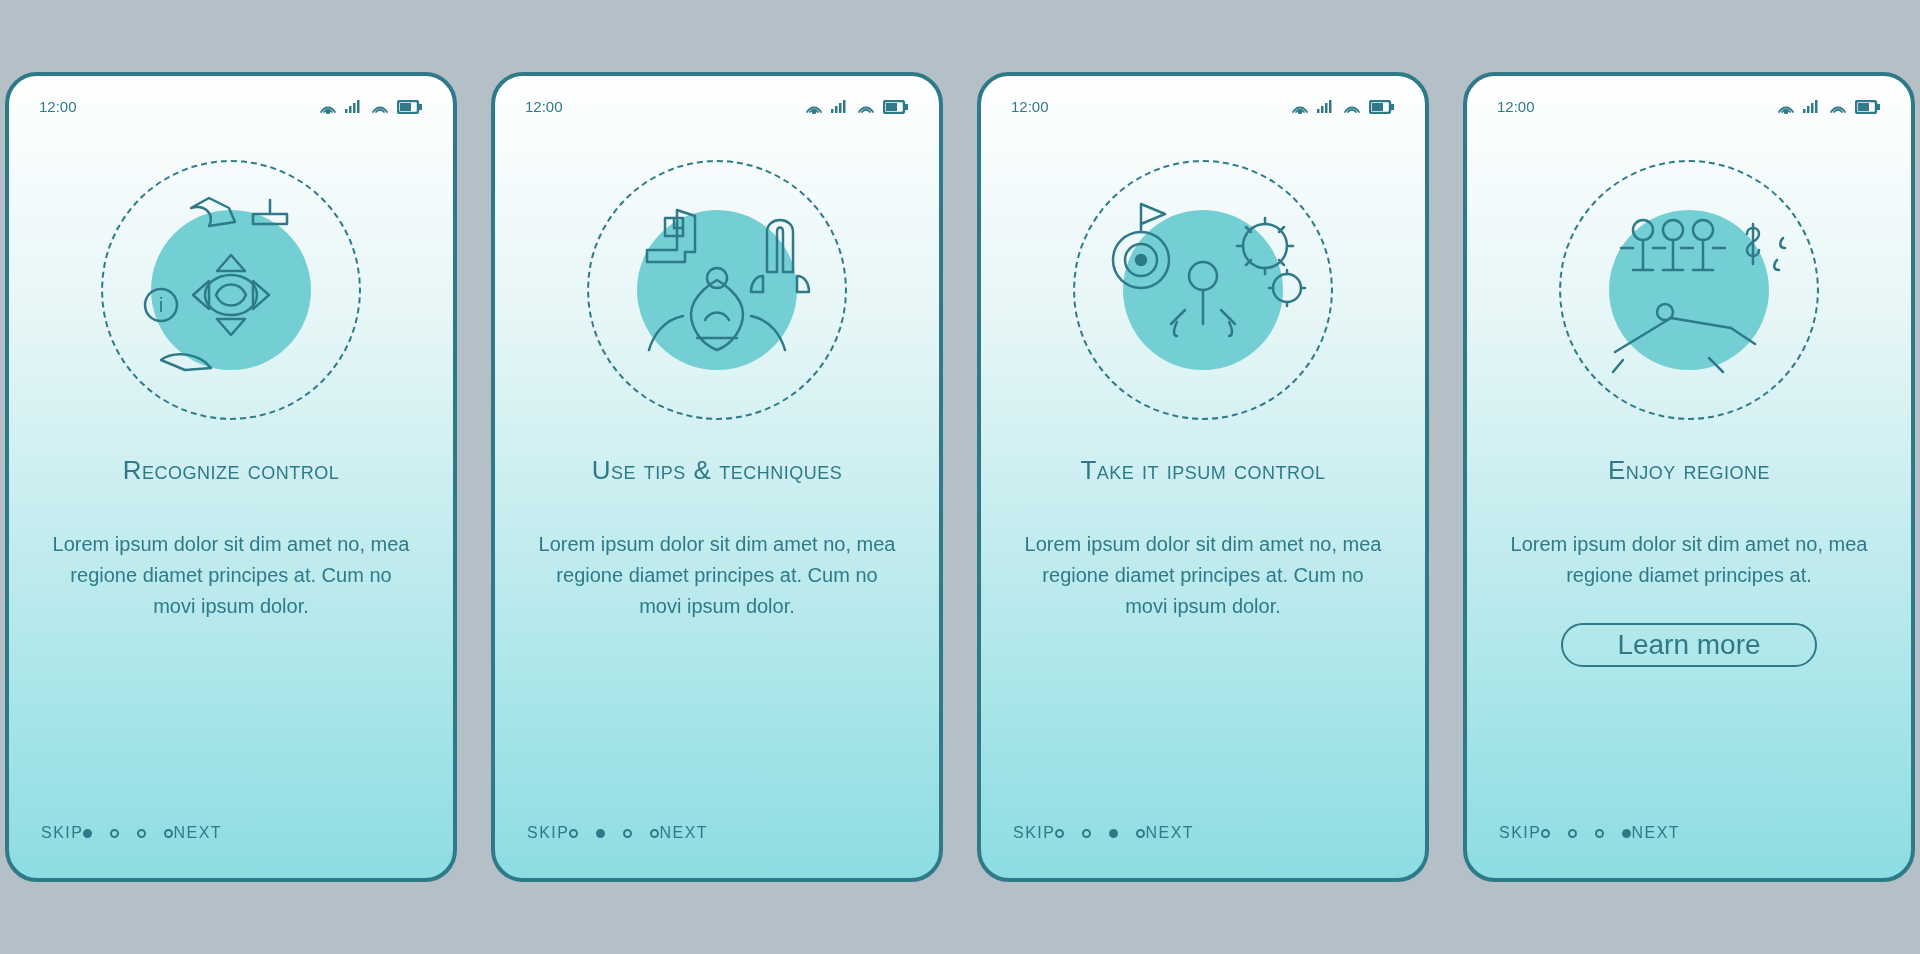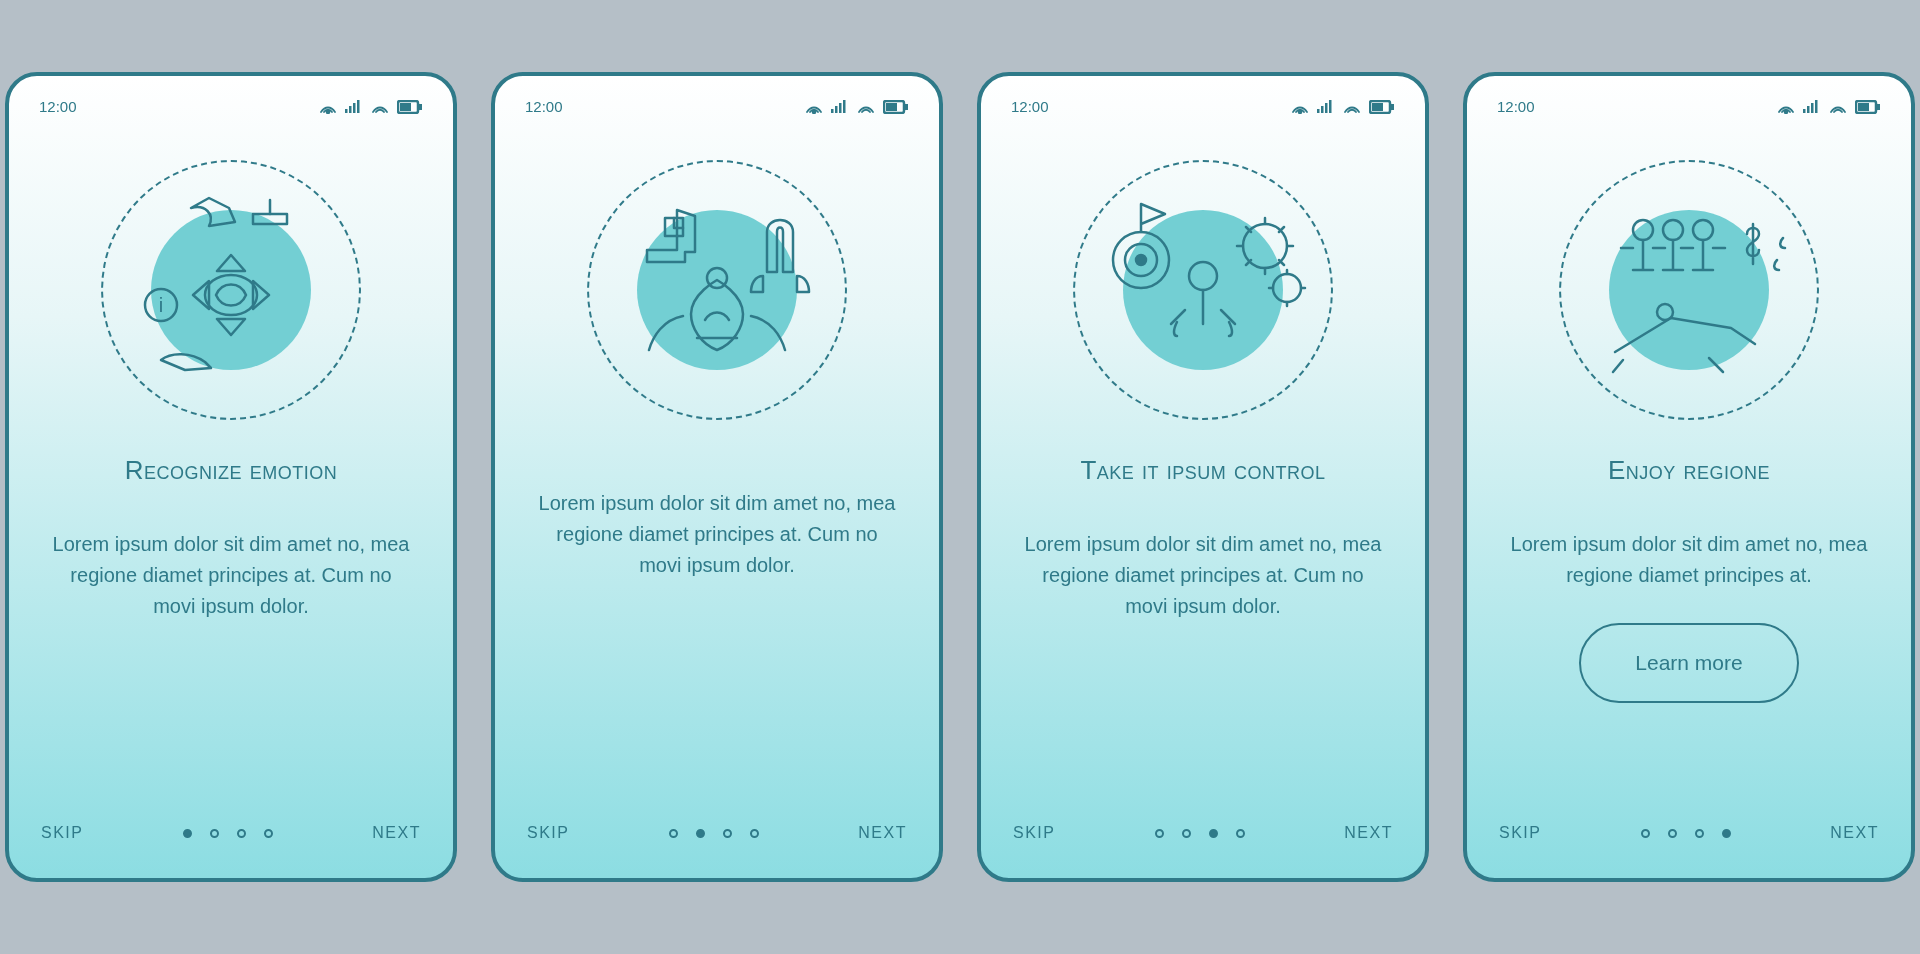--- a/index.html
+++ b/index.html
@@ -44,25 +44,25 @@
 }
 .icon-layer{position:absolute;inset:0}
 .content{flex:1;display:flex;flex-direction:column;align-items:center;padding:0 38px;text-align:center}
 .title{
   font-variant:small-caps;letter-spacing:.5px;
   color:var(--ink);font-size:26px;font-weight:500;margin-top:10px;
 }
 .desc{color:var(--ink);font-size:20px;line-height:1.55;margin-top:43px;font-weight:400}
 .learn-more{
   margin-top:32px;border:2.5px solid var(--frame);color:var(--ink);
-  background:transparent;border-radius:999px;padding:26px 54px;font-size:21px;
+  background:transparent;border-radius:999px;padding:4px 54px;font-size:28px;
   cursor:pointer;
 }
 .footer{
-  display:flex;align-items:center;justify-content:space-between;
+  display:flex;align-items:center;
   padding:0 32px 36px;color:var(--ink);font-size:16px;letter-spacing:1.5px;font-weight:500;
 }
 .dots{display:flex;gap:18px}
 .dot{width:9px;height:9px;border-radius:50%;border:2px solid var(--frame);background:transparent}
 .dot.active{background:var(--frame)}
 .navbtn{background:none;border:none;color:var(--ink);font-size:16px;letter-spacing:1.5px;font-weight:500;cursor:pointer}
 
 
 .il-icon{stroke:var(--frame);stroke-width:2.5;fill:none;stroke-linecap:round;stroke-linejoin:round}
 </style>
@@ -117,21 +117,21 @@
               <text x="60" y="152" font-size="20" fill="#2f7a89" text-anchor="middle" stroke="none">i</text>
         <path d="M60 200c10-8 30-8 44 2l6 6-26 2-24-10z"></path>
         <path d="M90 48c14-4 24 6 18 18l26-4-6-14-20-10z"></path>
         <rect x="152" y="54" width="34" height="10"></rect>
               <path d="M169 54v-14"></path>
       </g>
           </svg>
   </div>
       </div>
     <div class="content">
-      <div class="title">Recognize emotion</div>
+      <div class="title">Recognize control</div>
       <div class="desc">Lorem ipsum dolor sit dim amet no, mea regione diamet principes at. Cum no movi ipsum dolor.</div>
 
     </div>
     <div class="footer">
       <button class="navbtn">SKIP</button>
       <div class="dots">
           <span class="dot active"></span>
           <span class="dot "></span>
           <span class="dot "></span>
           <span class="dot "></span>
@@ -186,20 +186,21 @@
         <path d="M60 90h30v-40l18 6v36h-10v10h-38z"></path>
         <rect x="78" y="58" width="18" height="18"></rect>
               <path d="M87 58v10h9"></path>
         <path d="M180 72c0-16 26-16 26 0v40h-10v-40c0-6-6-6-6 0v40h-10z"></path>
         <path d="M176 116c-8 0-12 8-12 16h12zM210 116c8 0 12 8 12 16h-12z"></path>
       </g>
           </svg>
   </div>
       </div>
     <div class="content">
+      <div class="title">Use tips &amp; techniques</div>
       <div class="desc">Lorem ipsum dolor sit dim amet no, mea regione diamet principes at. Cum no movi ipsum dolor.</div>
 
     </div>
     <div class="footer">
       <button class="navbtn">SKIP</button>
       <div class="dots">
           <span class="dot "></span>
           <span class="dot active"></span>
           <span class="dot "></span>
           <span class="dot "></span>

